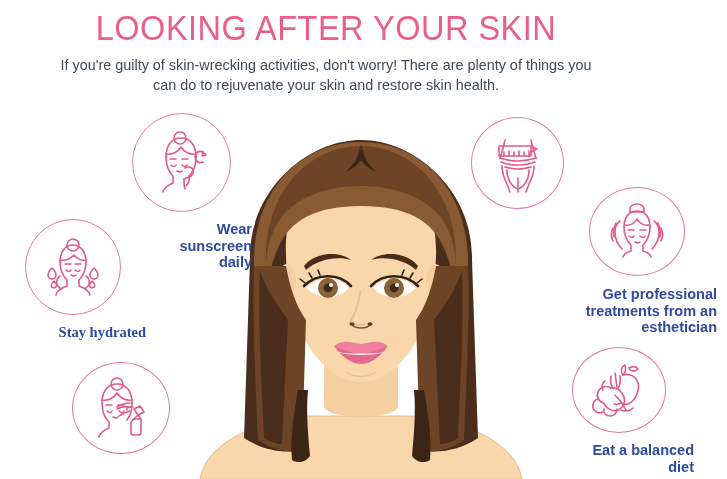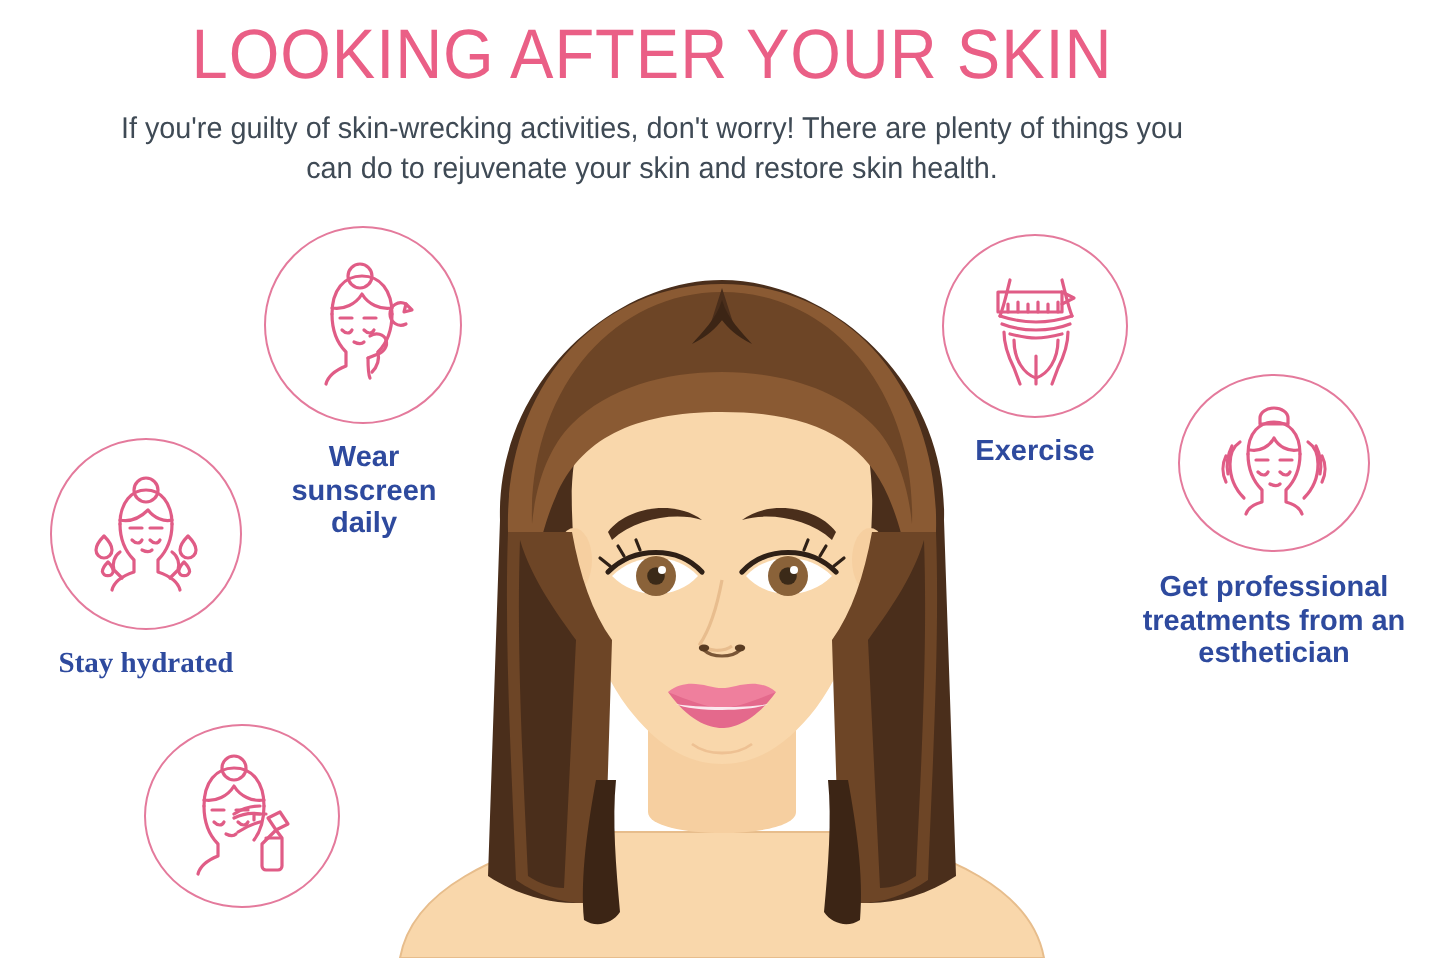--- a/index.html
+++ b/index.html
@@ -40,21 +40,21 @@
   .circle{
     border:1.5px solid #e47a9c;
     border-radius:50%;
     box-sizing:border-box;
     background:#fff;
     display:flex;align-items:center;justify-content:center;
   }
   .circle svg{display:block;}
   .node-label{
     margin-top:9px;
-    text-align:center;
+    text-align:right;
     color:#2e4a9e;
     font-weight:bold;
     font-size:14.5px;
     line-height:16.5px;
     white-space:pre-line;
   }
 
   
   #n-hydrate{left:0px;  top:219px; width:146px;font-family:Liberation Serif, serif;}
   #n-hydrate .circle{width:96px;height:96px;margin:0 0 0 25px;}
@@ -242,21 +242,20 @@
           <path d="M46 16 l6 3 l-6 3"></path>
           <path d="M16 32 c5 2 11 3 17 3 c6 0 12 -1 17 -3"></path>
           <path d="M17 36 c0 6 2 12 5 18 l3 8"></path>
           <path d="M49 36 c0 6 -2 12 -5 18 l-3 8"></path>
           <path d="M20 37 c4 1 9 2 13 2 c4 0 9 -1 13 -2"></path>
           <path d="M22 40 c0 10 5 17 11 19 c6 -2 11 -9 11 -19"></path>
           <path d="M33 48 l0 14"></path>
         </g>
       </svg>
     </div>
-    <div class="node-label">Exercise</div>
   </div>
 
   <div class="node" id="n-esthetician">
     <div class="circle">
       <svg width="70" height="66" viewBox="0 0 70 66">
         <g fill="none" stroke="#e05c86" stroke-width="1.6" stroke-linecap="round" stroke-linejoin="round">
           <path d="M28 10 a7 5 0 0 1 14 0 l0 3 l-14 0 Z"></path>
           <path d="M22 28 c0 -11 6 -16 13 -16 s13 5 13 16"></path>
           <path d="M22 28 c0 8 3 14 7 18 l0 6 c-4 1 -7 3 -8 6"></path>
           <path d="M48 28 c0 8 -3 14 -7 18 l0 6 c4 1 7 3 8 6"></path>
@@ -271,14 +270,37 @@
           <path d="M56 24 c2 4 3 9 2 14"></path>
           <path d="M59 29 c2 4 2 9 0 13"></path>
         </g>
       </svg>
     </div>
     <div class="node-label">Get professional
 treatments from an
 esthetician</div>
   </div>
 
+  <div class="node" id="n-diet">
+    <div class="circle">
+      <svg width="68" height="62" viewBox="0 0 68 62">
+        <g fill="none" stroke="#e05c86" stroke-width="1.6" stroke-linecap="round" stroke-linejoin="round">
+          <path d="M38 16 c6 -2 13 1 15 8 c2 8 -3 18 -10 21 c-3 1 -5 0 -7 -1 c-2 1 -4 2 -7 1"></path>
+          <path d="M38 16 c-3 -4 -2 -8 2 -10 c1 4 0 8 -2 10 Z"></path>
+          <path d="M44 9 c3 -2 7 -2 9 1 c-3 3 -7 3 -9 -1 Z"></path>
+          <path d="M30 14 l2 14"></path>
+          <path d="M26 17 c-1 5 0 9 2 12"></path>
+          <path d="M35 17 c1 5 0 9 -2 12"></path>
+          <path d="M20 22 c-3 2 -4 6 -2 9"></path>
+          <path d="M26 29 c6 -1 11 3 13 9 c2 6 -1 11 -6 13 c-5 2 -11 -1 -14 -6"></path>
+          <path d="M26 29 c-5 -3 -11 -1 -13 4 c-2 5 1 10 6 11"></path>
+          <path d="M13 40 c-4 1 -6 5 -5 9 c1 4 6 6 10 4"></path>
+          <path d="M19 50 c-1 4 2 7 6 7 c4 0 7 -3 7 -7"></path>
+          <path d="M30 36 c4 4 8 9 11 15"></path>
+          <path d="M36 51 c4 2 9 1 12 -2"></path>
+        </g>
+      </svg>
+    </div>
+    <div class="node-label">Eat a balanced
+diet</div>
+  </div>
 
 </div>
 
 </body></html>

